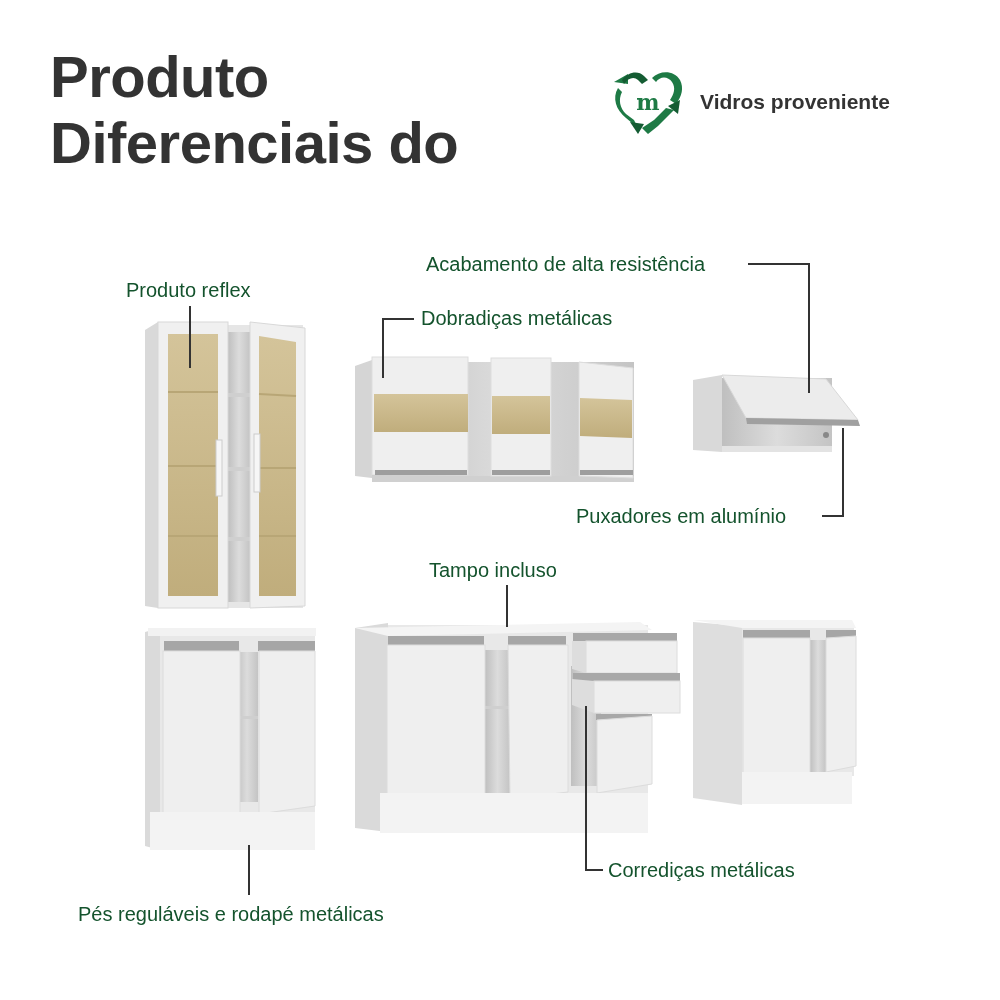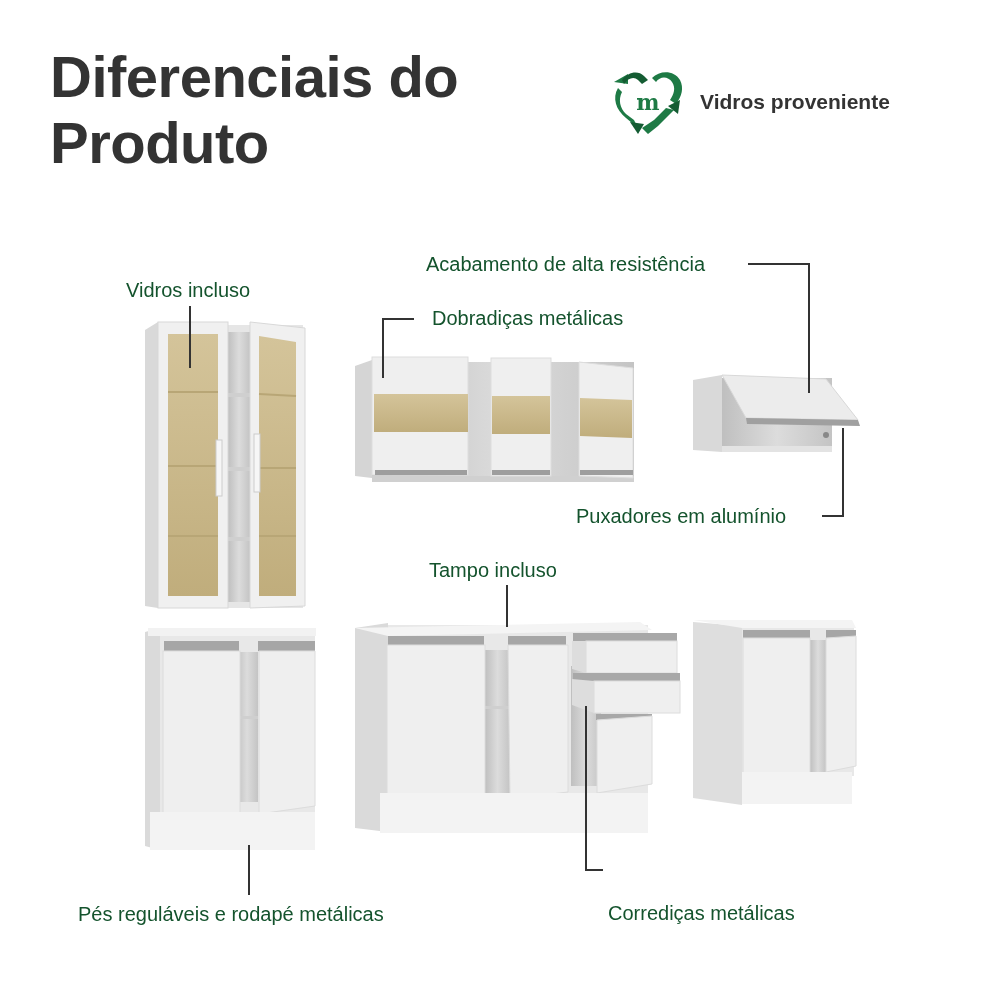--- a/index.html
+++ b/index.html
@@ -16,22 +16,22 @@
 
   .label { position: absolute; font-size: 20px; color: #14532d; white-space: nowrap; line-height: 24px; }
   .line { position: absolute; background: #333333; }
 
   .illus { position: absolute; left: 0; top: 0; width: 1000px; height: 1000px; }
 </style>
 </head>
 <body>
 
 <div class="title">
+  <span>Produto</span>
   <span>Diferenciais do</span>
-  <span>Produto</span>
 </div>
 
 <div class="eco">
   <svg class="eco-logo" viewBox="0 0 80 72">
     <path d="M10 22 C4 32 8 44 18 52 L30 62 L26 54 L18 48 C12 42 10 34 14 26 Z" fill="#1e7a45"></path>
     <path d="M6 16 L20 8 L20 18 Z" fill="#1e7a45"></path>
     <path d="M14 14 C20 6 30 4 36 10 L40 14 L34 18 L30 14 C26 10 20 12 16 18 Z" fill="#145c33"></path>
     <path d="M44 12 C52 4 66 4 72 14 C76 22 74 30 68 38 L62 34 C66 28 68 22 64 16 C60 10 52 10 48 16 Z" fill="#1e7a45"></path>
     <path d="M60 40 L72 34 L70 48 Z" fill="#145c33"></path>
     <path d="M66 44 L50 60 L40 68 L34 62 L46 54 L58 42 Z" fill="#1e7a45"></path>
@@ -145,36 +145,36 @@
     <polygon points="693,620 852,620 856,628 742,628" fill="#f4f4f4"></polygon>
     <rect x="810" y="640" width="16" height="132" fill="url(#interiorG)"></rect>
     <rect x="743" y="630" width="67" height="8" fill="#a6a6a6"></rect>
     <rect x="826" y="630" width="30" height="8" fill="#a6a6a6"></rect>
     <rect x="743" y="638" width="67" height="140" fill="#efefef" stroke="#dcdcdc"></rect>
     <polygon points="826,638 856,636 856,766 826,772" fill="#efefef" stroke="#dcdcdc"></polygon>
     <rect x="742" y="772" width="110" height="32" fill="#f3f3f3"></rect>
   </g>
 </svg>
 
-<div class="label" style="left:126px; top:278px;">Vidros incluso</div>
+<div class="label" style="left:126px; top:278px;">Produto reflex</div>
 <div class="line" style="left:189px; top:306px; width:2px; height:62px;"></div>
 
-<div class="label" style="left:432px; top:306px;text-align:center;">Dobradiças metálicas</div>
+<div class="label" style="left:421px; top:306px;text-align:center;">Dobradiças metálicas</div>
 <div class="line" style="left:382px; top:318px; width:32px; height:2px;"></div>
 <div class="line" style="left:382px; top:318px; width:2px; height:60px;"></div>
 
 <div class="label" style="left:426px; top:252px;">Acabamento de alta resistência</div>
 <div class="line" style="left:748px; top:263px; width:62px; height:2px;"></div>
 <div class="line" style="left:808px; top:263px; width:2px; height:130px;"></div>
 
 <div class="label" style="left:576px; top:504px;">Puxadores em alumínio</div>
 <div class="line" style="left:822px; top:515px; width:22px; height:2px;"></div>
 <div class="line" style="left:842px; top:428px; width:2px; height:89px;"></div>
 
 <div class="label" style="left:429px; top:558px;text-align:center;">Tampo incluso</div>
 <div class="line" style="left:506px; top:585px; width:2px; height:42px;"></div>
 
-<div class="label" style="left:608px; top:858px;margin-top:43px;">Corrediças metálicas</div>
+<div class="label" style="left:608px; top:858px;">Corrediças metálicas</div>
 <div class="line" style="left:585px; top:706px; width:2px; height:164px;"></div>
 <div class="line" style="left:585px; top:869px; width:18px; height:2px;"></div>
 
 <div class="label" style="left:78px; top:902px;">Pés reguláveis e rodapé metálicas</div>
 <div class="line" style="left:248px; top:845px; width:2px; height:50px;"></div>
 
 </body></html>

